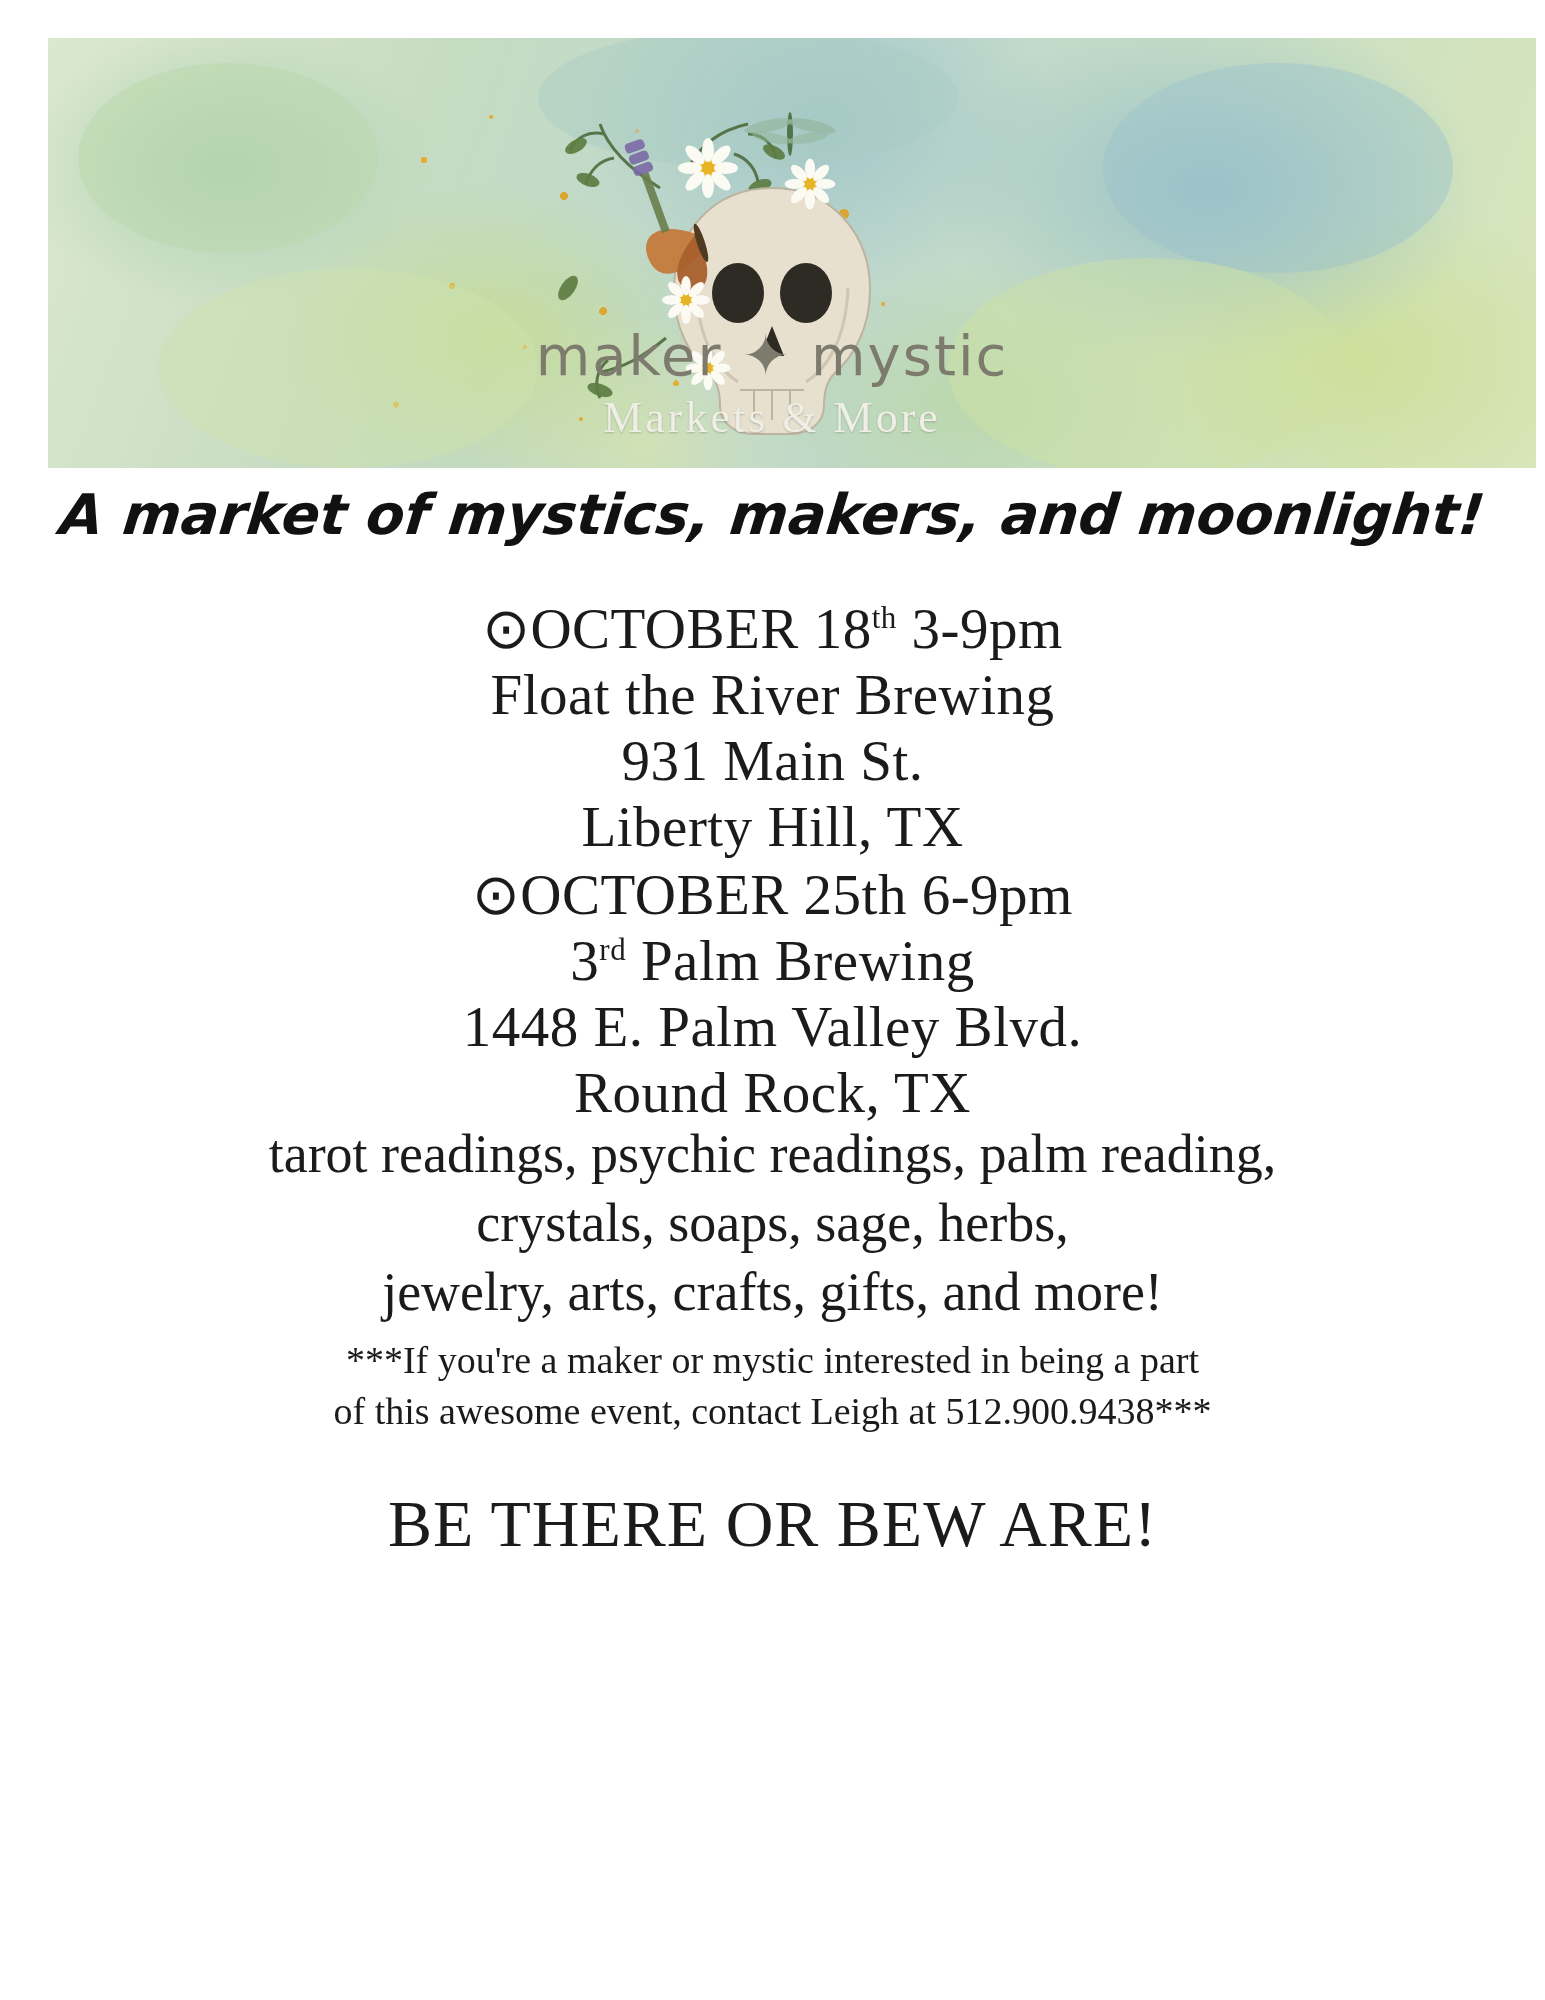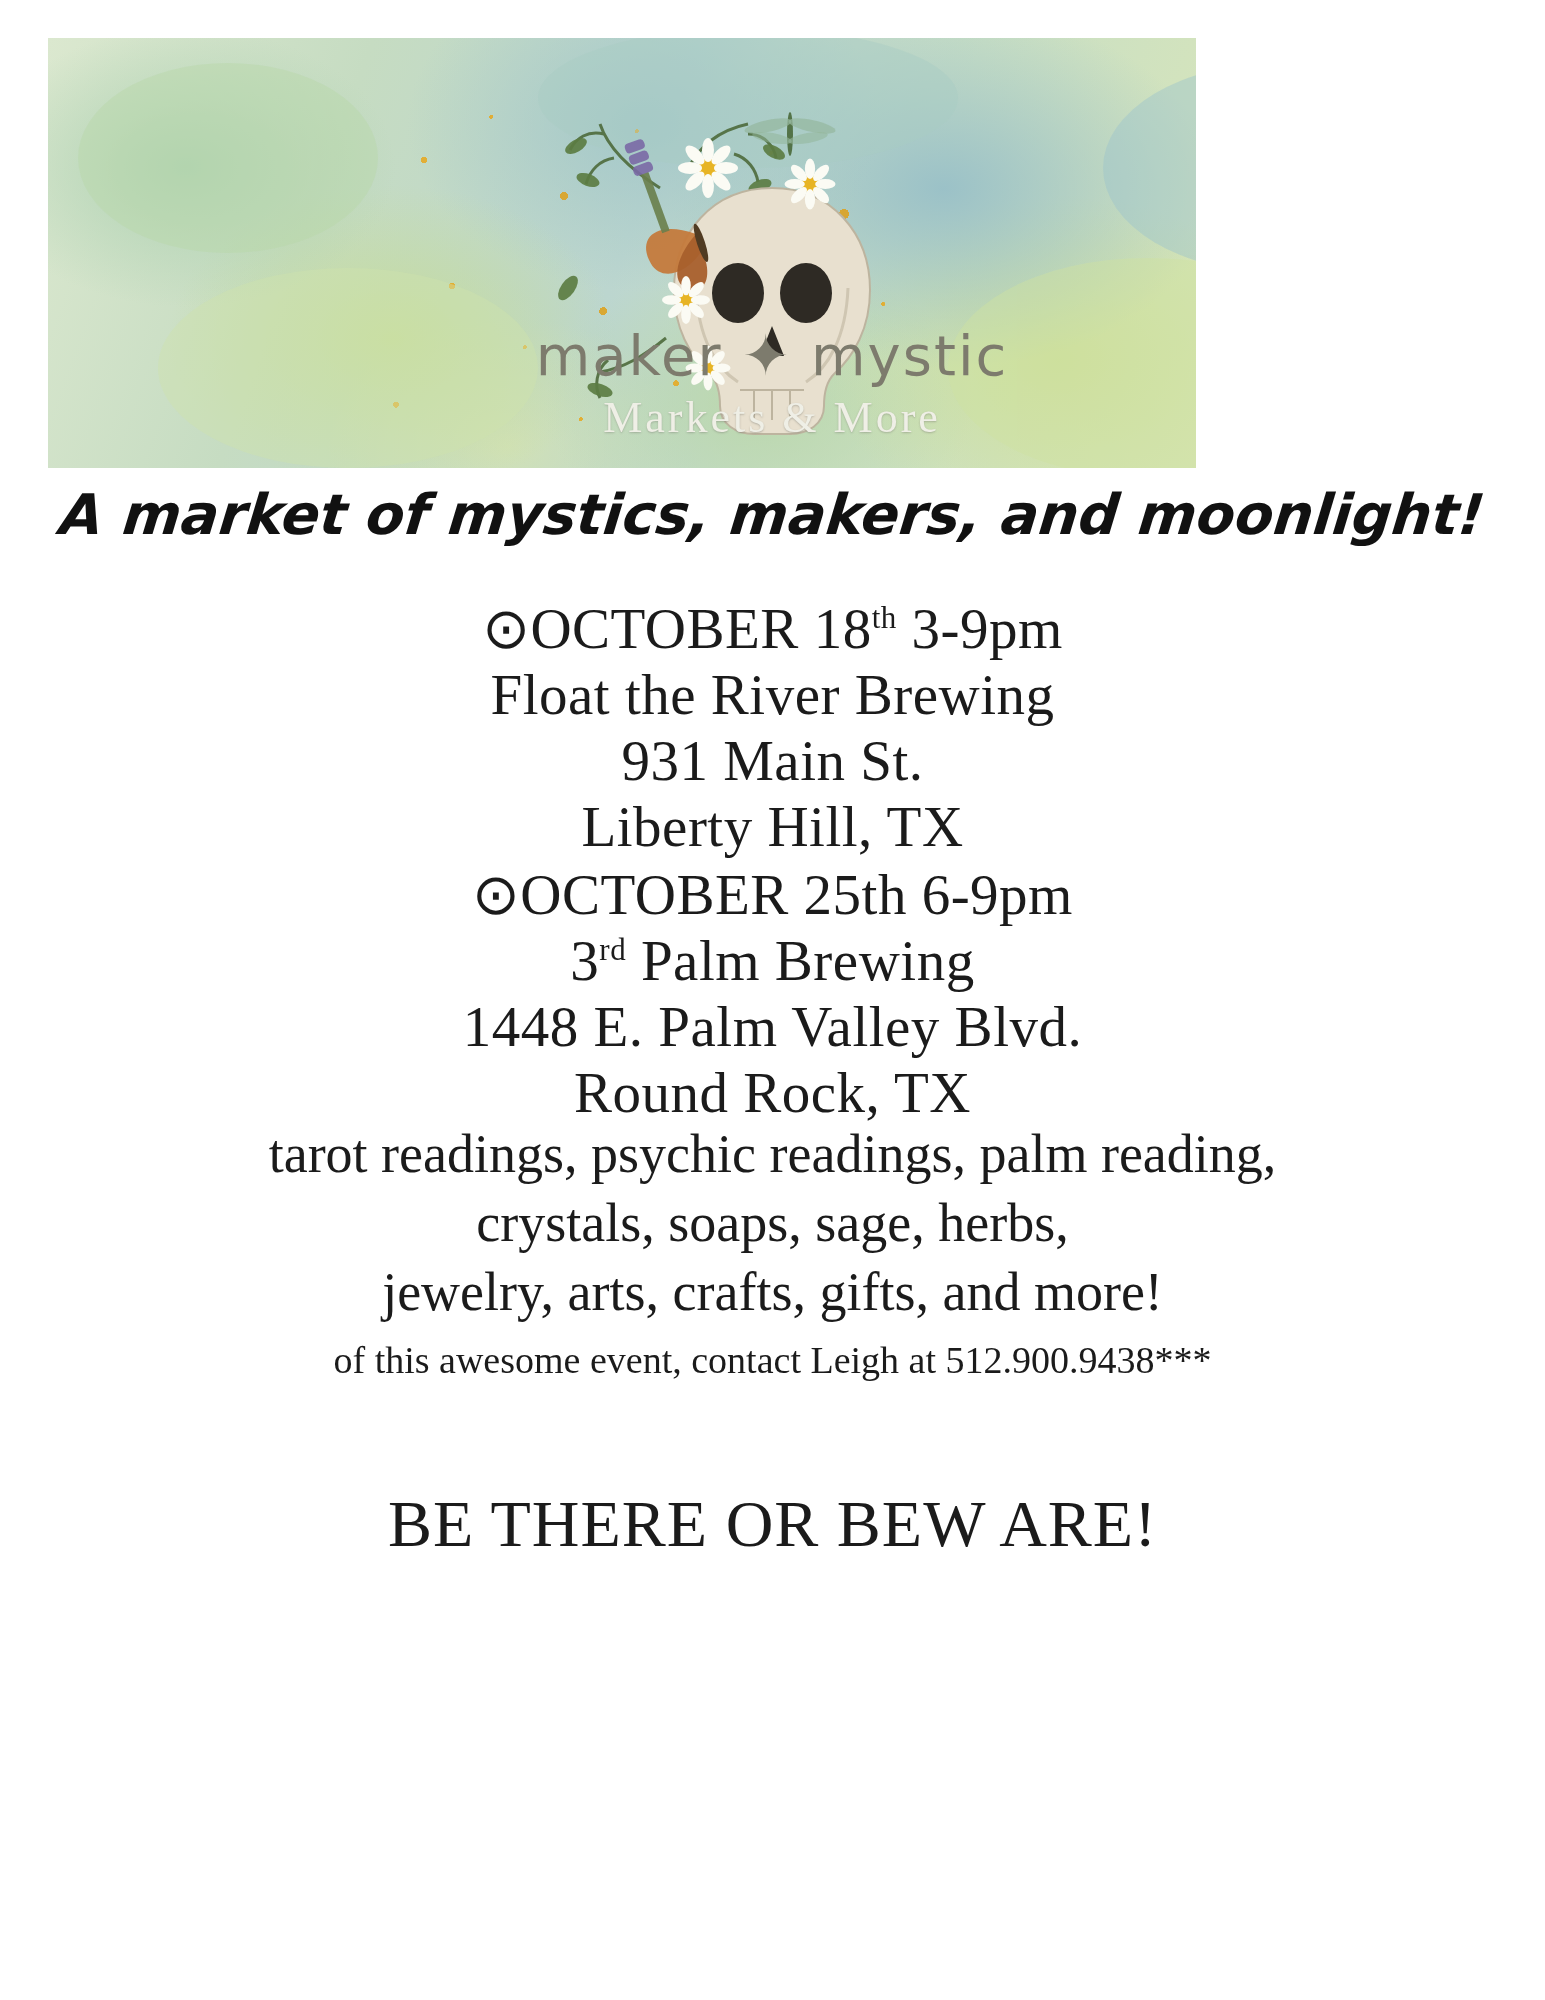--- a/index.html
+++ b/index.html
@@ -13,21 +13,21 @@
     position: relative;
     font-family: "Liberation Serif", serif;
     overflow: hidden;
   }
 
   
   .banner {
     position: absolute;
     left: 48px;
     top: 38px;
-    width: 1148px;
+    width: 1488px;
     height: 430px;
     overflow: hidden;
     background:
       radial-gradient(ellipse 300px 200px at 12% 30%, rgba(173,209,178,0.95), rgba(173,209,178,0) 70%),
       radial-gradient(ellipse 320px 220px at 30% 70%, rgba(198,220,150,0.9), rgba(198,220,150,0) 70%),
       radial-gradient(ellipse 340px 240px at 52% 20%, rgba(160,197,200,0.85), rgba(160,197,200,0) 70%),
       radial-gradient(ellipse 380px 250px at 78% 35%, rgba(150,190,200,0.9), rgba(150,190,200,0) 72%),
       radial-gradient(ellipse 330px 230px at 88% 75%, rgba(205,223,150,0.9), rgba(205,223,150,0) 72%),
       radial-gradient(ellipse 300px 200px at 62% 85%, rgba(186,215,170,0.9), rgba(186,215,170,0) 72%),
       radial-gradient(ellipse 250px 180px at 40% 95%, rgba(214,228,176,0.8), rgba(214,228,176,0) 72%),
@@ -307,16 +307,17 @@
   <span class="line">Round Rock, TX</span>
 </div>
 
 <div class="block offerings">
   <span class="line">tarot readings, psychic readings, palm reading,</span>
   <span class="line">crystals, soaps, sage, herbs,</span>
   <span class="line">jewelry, arts, crafts, gifts, and more!</span>
 </div>
 
 <div class="block contact">
+  <span class="line">***If you're a maker or mystic interested in being a part</span>
   <span class="line">of this awesome event, contact Leigh at 512.900.9438***</span>
 </div>
 
 <div class="block closing">BE THERE OR BEW ARE!</div>
 
 </body></html>

